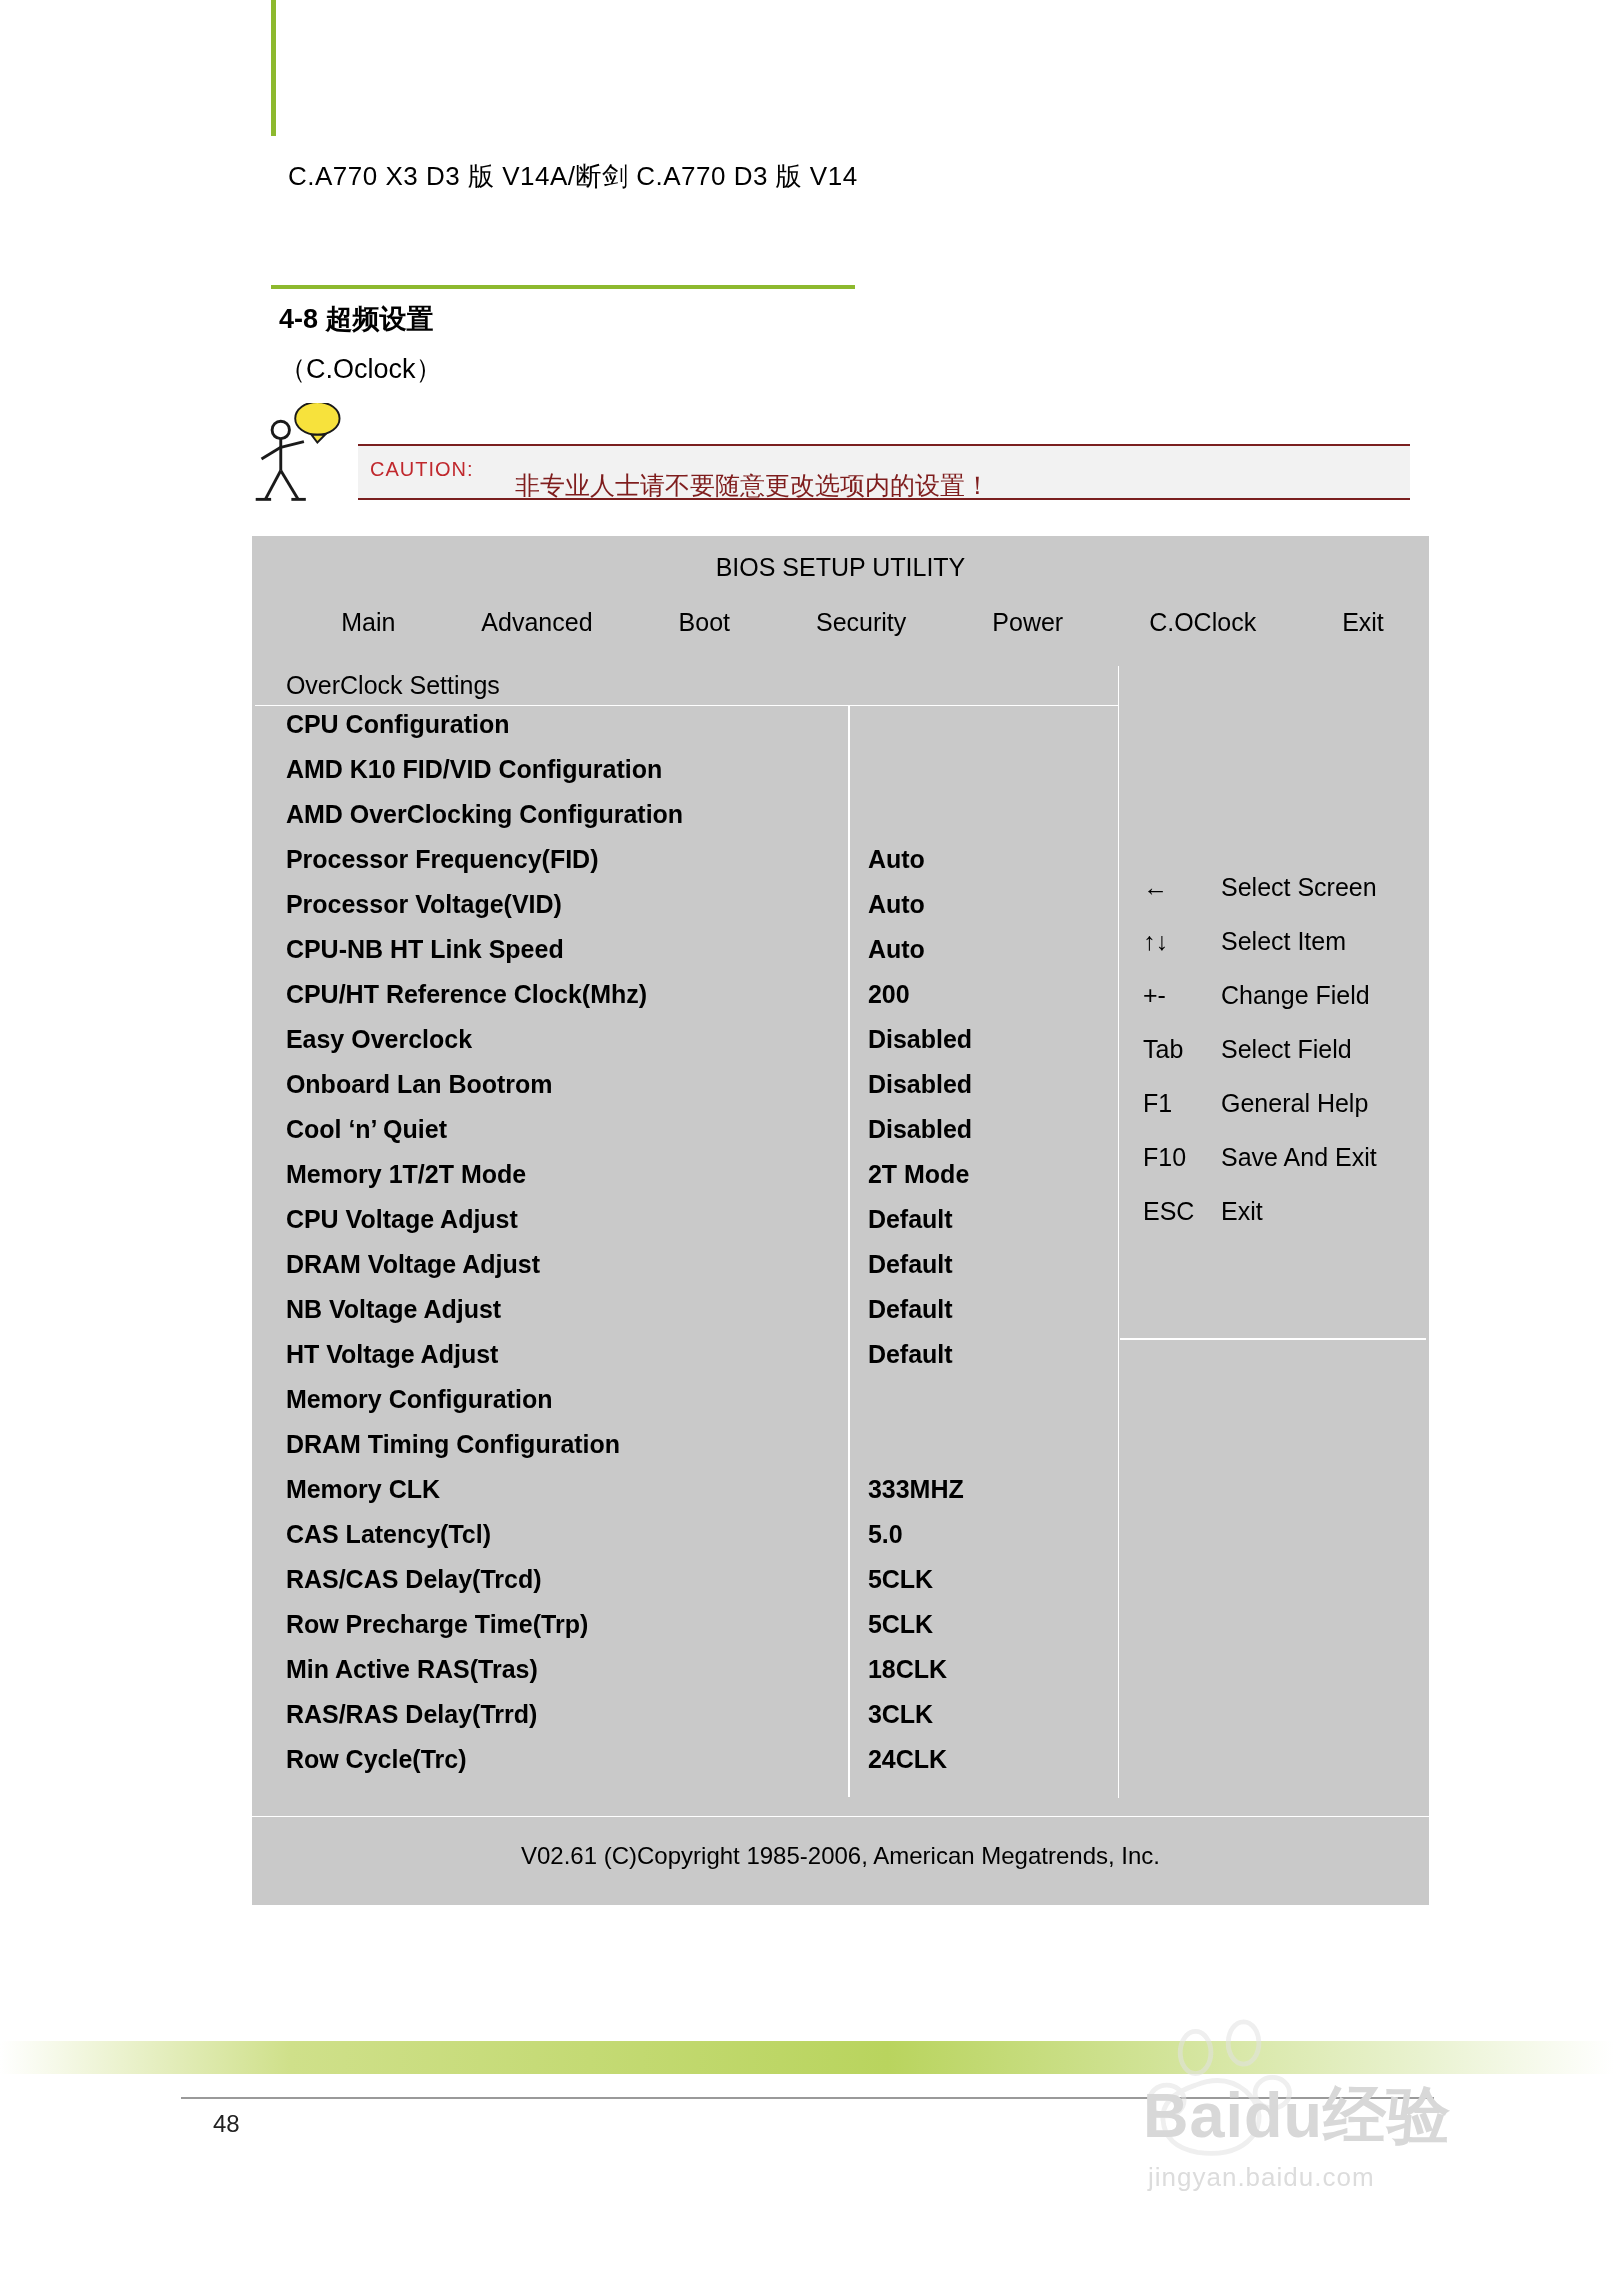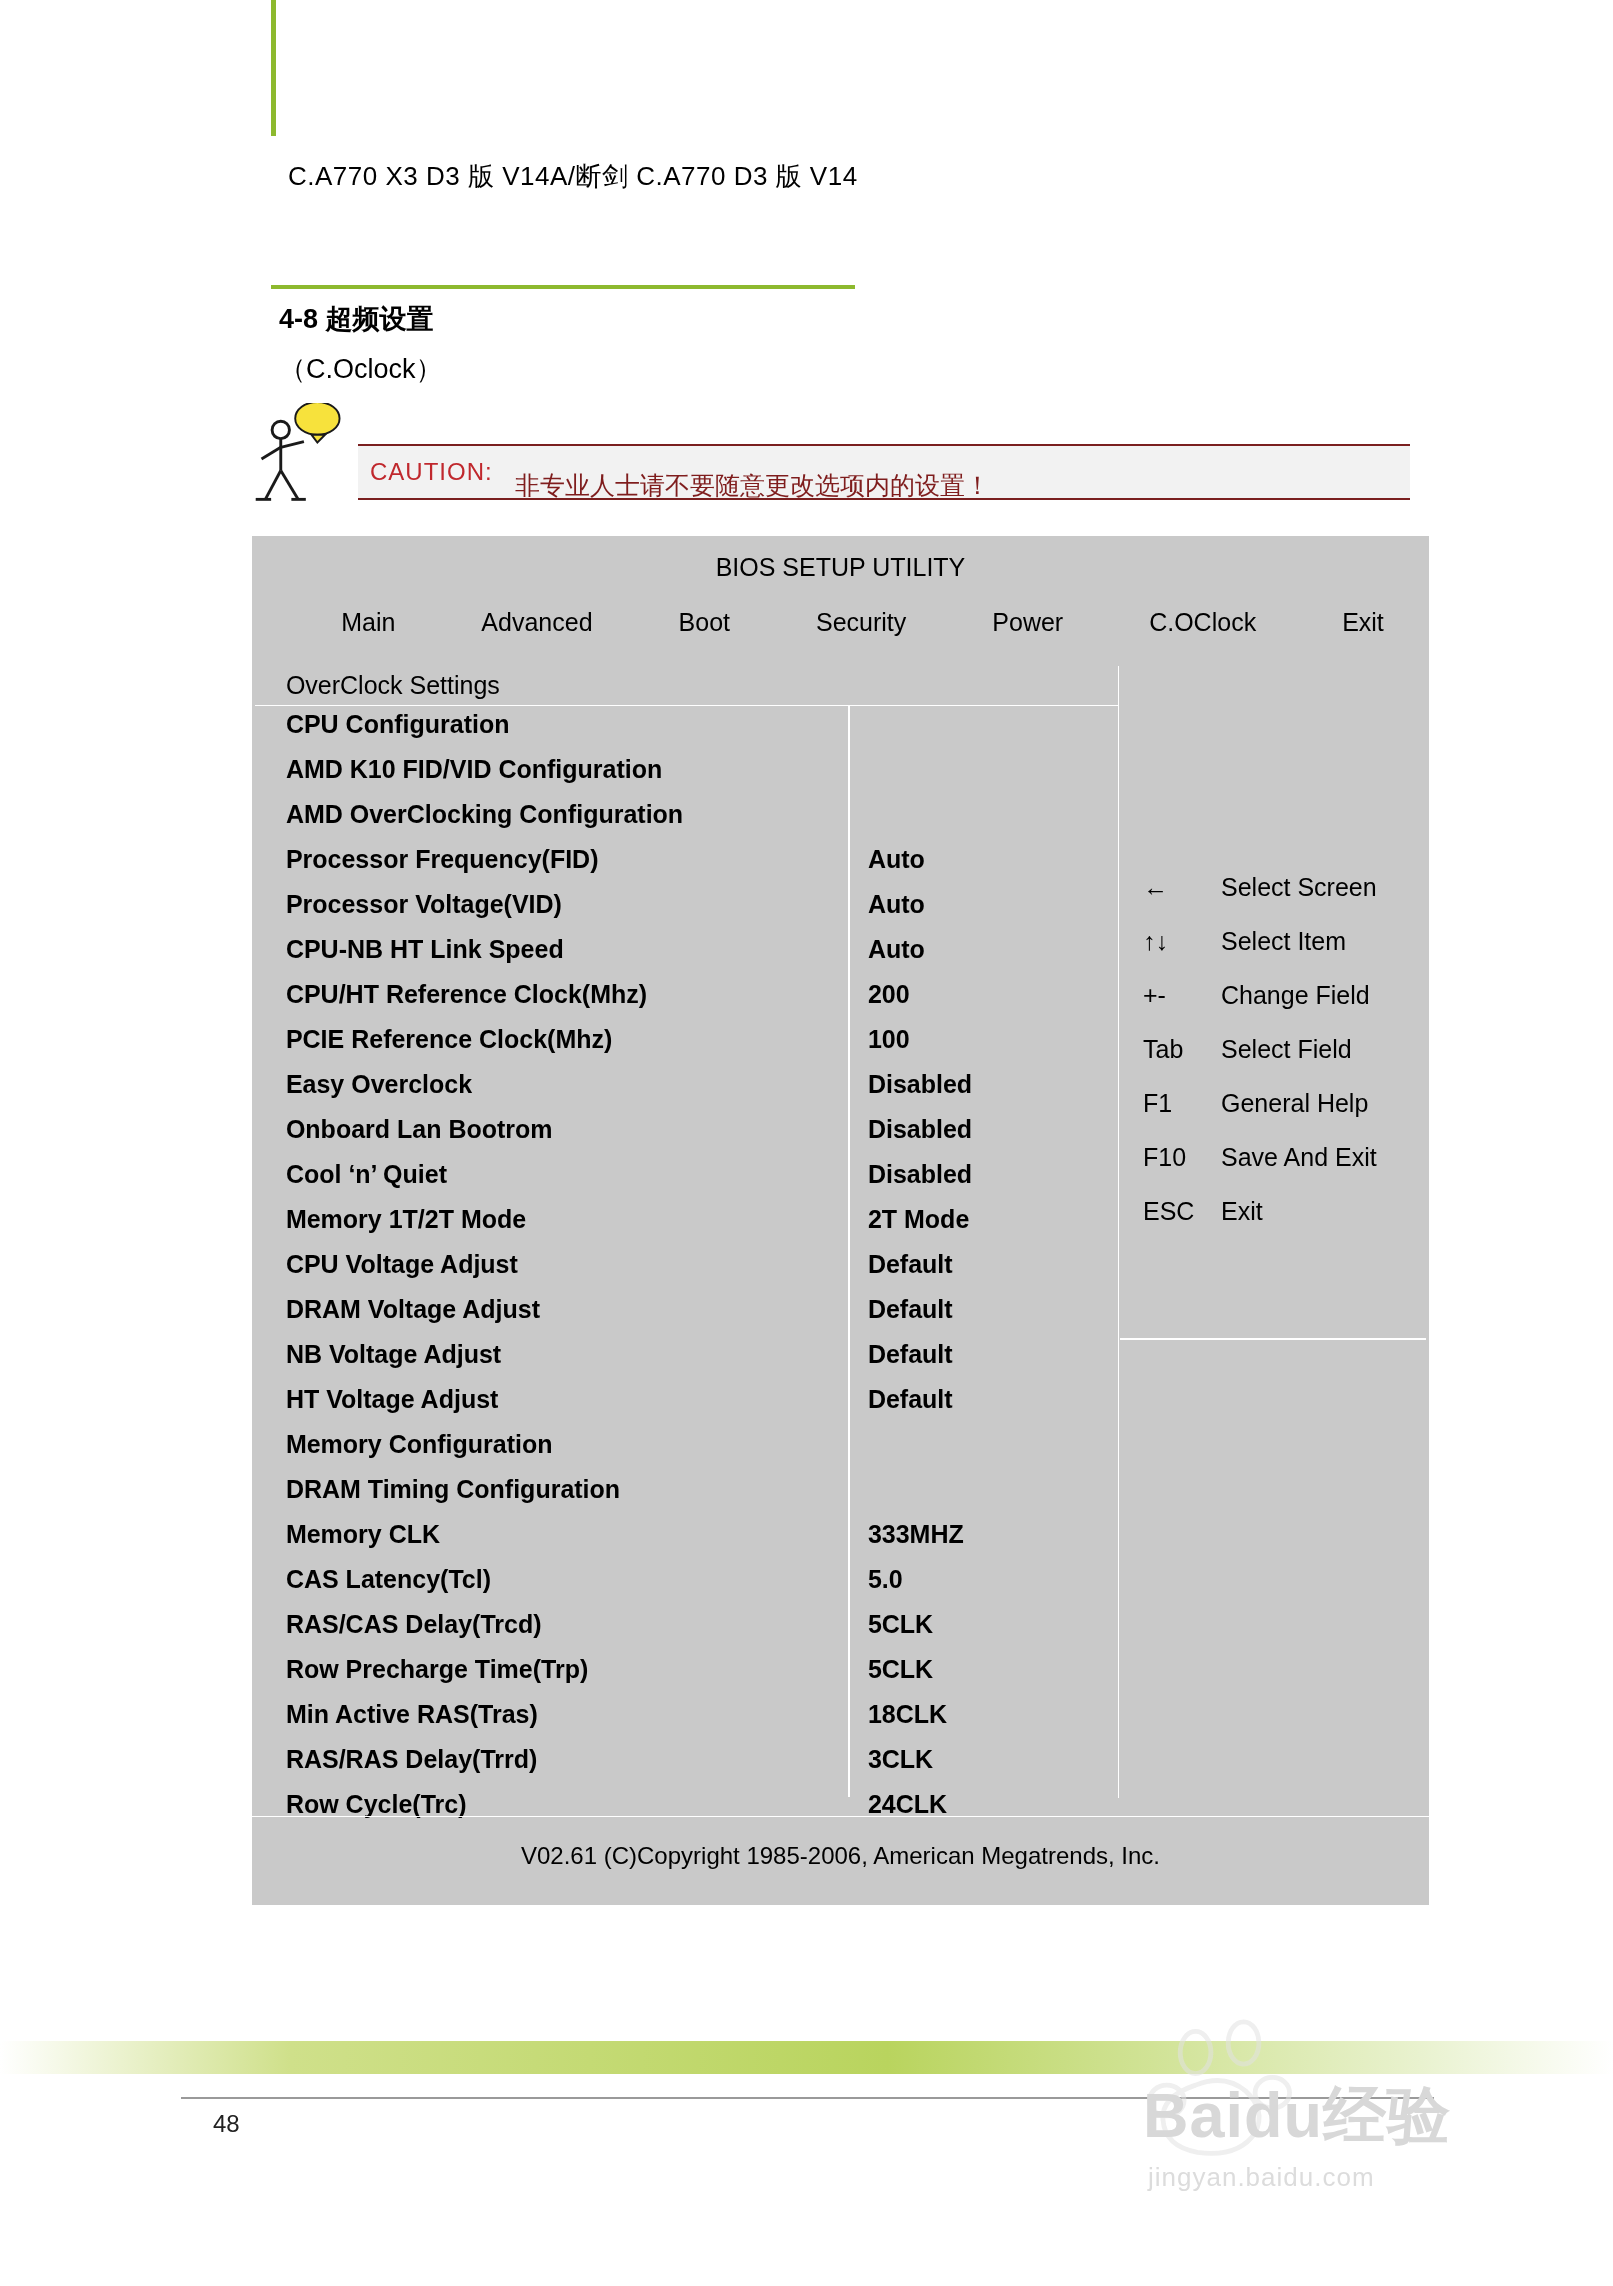--- a/index.html
+++ b/index.html
@@ -71,21 +71,21 @@
     height: 56px;
     background: #f2f2f2;
     border-top: 2.9px solid #7a1f1f;
     border-bottom: 2.9px solid #7a1f1f;
     box-sizing: border-box;
   }
   .caution-label {
     position: absolute;
     left: 370px;
     top: 458px;
-    font-size: 24px;
+    font-size: 20px;
     color: #c0282d;
     letter-spacing: 1px;
   }
   .caution-text {
     position: absolute;
     left: 515px;
     top: 457px;
     font-size: 25px;
     color: #7f1d1d;
     margin-top: 12px;
@@ -378,24 +378,20 @@
           </div>
         <div class="row">
             <span class="lbl">CPU-NB HT Link Speed</span>
             <span class="val">Auto</span>
           </div>
         <div class="row">
             <span class="lbl">CPU/HT Reference Clock(Mhz)</span>
             <span class="val">200</span>
           </div>
         <div class="row">
-            <span class="lbl">PCIE Reference Clock(Mhz)</span>
-            <span class="val">100</span>
-          </div>
-        <div class="row">
             <span class="lbl">Easy Overclock</span>
             <span class="val">Disabled</span>
           </div>
         <div class="row">
             <span class="lbl">Onboard Lan Bootrom</span>
             <span class="val">Disabled</span>
           </div>
         <div class="row">
             <span class="lbl">Cool ‘n’ Quiet</span>
             <span class="val">Disabled</span>

